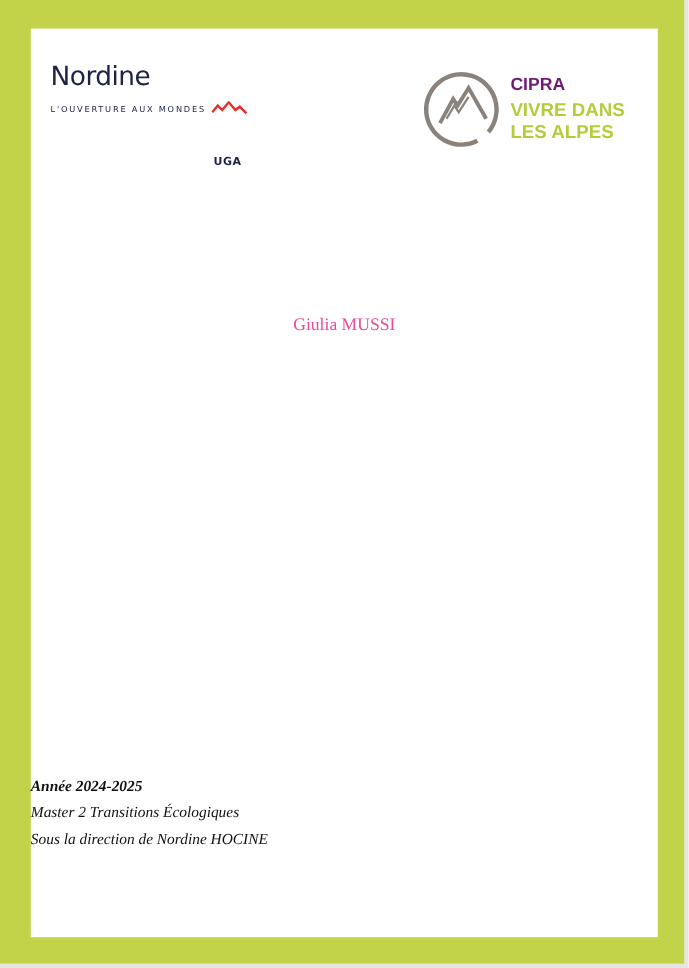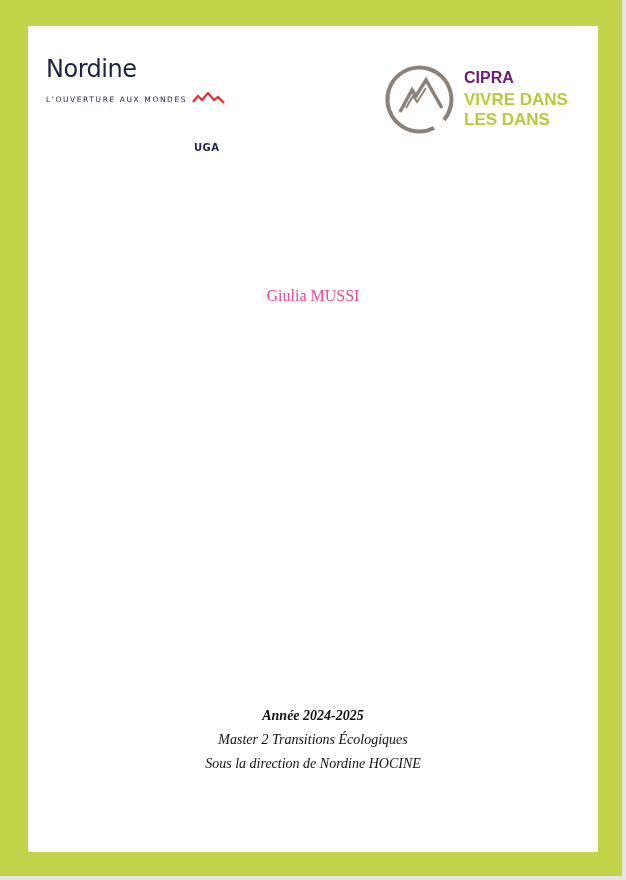--- a/index.html
+++ b/index.html
@@ -10,21 +10,21 @@
   .sp-line { font-family:"DejaVu Sans", sans-serif; font-size:24px; color:#1f2146; line-height:26px; letter-spacing:-0.5px; white-space:nowrap; }
   .sp-tag { font-family:"DejaVu Sans", sans-serif; font-size:7.5px; letter-spacing:1.6px; color:#1f2146; margin-top:13px; white-space:nowrap; }
   .uga { position:absolute; left:146px; top:36px; }
   .uga-text { font-family:"DejaVu Sans", sans-serif; font-size:10px; font-weight:bold; color:#1f2146; position:absolute; left:2px; top:14px; letter-spacing:0.5px;margin-top:36px; }
   .logo-cipra { position:absolute; left:356px; top:36px; width:210px; height:72px; }
   .cipra-text { position:absolute; left:80px; top:4px; font-family:"Liberation Sans", sans-serif; font-weight:bold; line-height:20px; }
   .cipra-name { color:#701a75; font-size:16px; line-height:24px; }
   .cipra-sub { color:#b5cc3a; font-size:17px; }
   .author { position:absolute; left:0; width:570px; top:261px; text-align:center; font-family:"Liberation Serif", serif; font-size:16px; color:#ec4899; }
   .title { position:absolute; left:40px; width:490px; top:325px; text-align:center; font-family:"Liberation Serif", serif; font-size:15.5px; font-weight:bold; line-height:30px; color:#111; }
-  .meta { position:absolute; left:0; width:570px; top:678px; text-align:center; font-family:"Liberation Serif", serif; font-size:14px; line-height:24px; color:#111; font-style:italic; }
+  .meta { position:absolute; left:0; width:570px; top:678px; font-family:"Liberation Serif", serif; font-size:14px; line-height:24px; color:#111; font-style:italic; }
   .meta .year { font-weight:bold; }
 </style>
 </head>
 <body>
 
 <div class="frame"></div>
 <div class="page">
 
   <div class="logo-sp">
     <div class="sp-line">Nordine</div>
@@ -39,21 +39,21 @@
 
   <div class="logo-cipra">
     <svg width="72" height="72" viewBox="0 0 72 72" style="position:absolute;left:0;top:0;">
       <path d="M50,66 A32,32 0 1 1 60,58" fill="none" stroke="#8b837b" stroke-width="4"></path>
       <polyline points="16,50 28,28 32,34 42,18 58,46" fill="none" stroke="#8b837b" stroke-width="3.5" stroke-linejoin="miter"></polyline>
       <polyline points="22,46 29,34 33,40 42,26" fill="none" stroke="#8b837b" stroke-width="2"></polyline>
     </svg>
     <div class="cipra-text">
       <div class="cipra-name">CIPRA</div>
       <div class="cipra-sub">VIVRE DANS</div>
-      <div class="cipra-sub">LES DANS</div>
+      <div class="cipra-sub">LES ALPES</div>
     </div>
   </div>
 
   <div class="author">Giulia MUSSI</div>
 
   <div class="meta">
     <div class="year">Année 2024-2025</div>
     <div>Master 2 Transitions Écologiques</div>
     <div>Sous la direction de Nordine HOCINE</div>
   </div>

